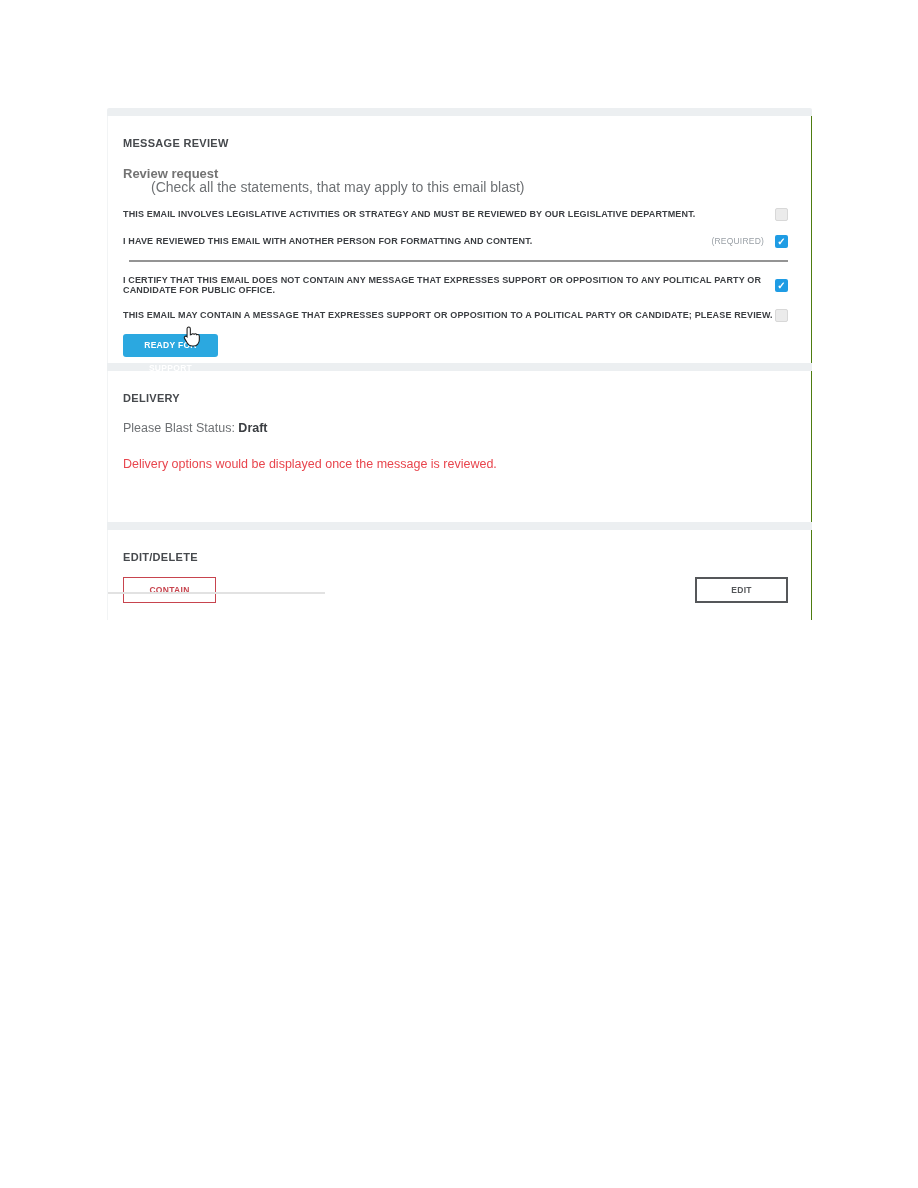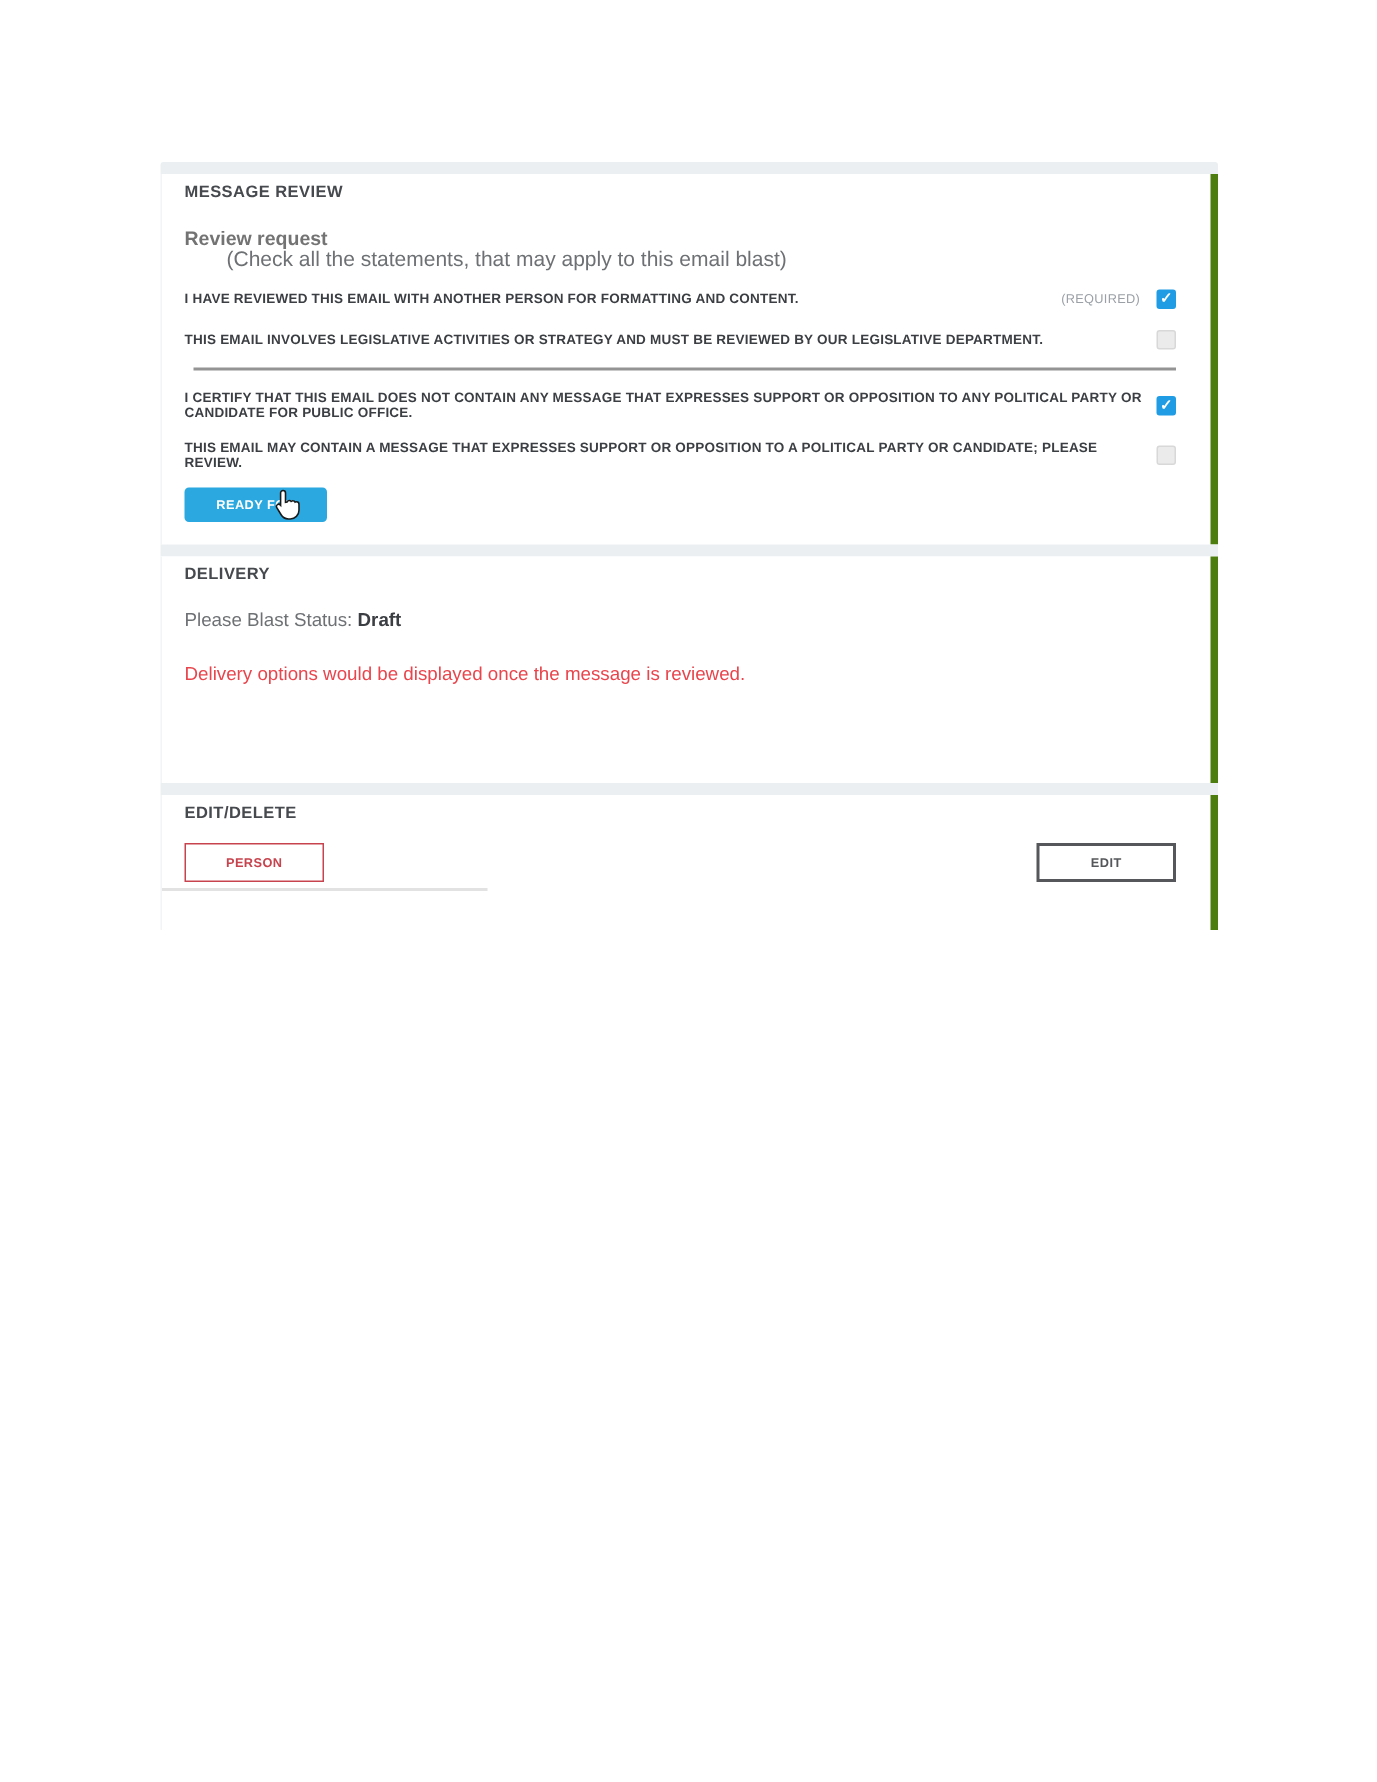--- a/index.html
+++ b/index.html
@@ -13,22 +13,22 @@
   }
   .content-col { position:absolute; left:107px; top:108px; width:705px; }
   .gap-strip {
     height:8px; background:#eceff1;
     border-radius:2px 2px 0 0;
   }
   .gap-strip.mid { border-radius:0; }
   .card {
     background:#ffffff;
     border-left:1px solid #f2f4f5;
-    border-right:5px solid #4d7c0f;
-    padding:6px 23px 0 15px;
+    border-right:1px solid #4d7c0f;
+    padding:21px 23px 0 15px;
   }
   .card-title {
     font-size:11px; font-weight:bold; color:#46494d; letter-spacing:.3px;
   }
   .subhead { margin-top:17px; font-size:13px; font-weight:bold; color:#737373; }
   .subnote { font-size:14px; color:#6e7174; line-height:13px;margin-left:28px; }
   .check-row { display:flex; align-items:center; margin-top:13px; min-height:14px; }
   .check-row .stmt {
     flex:1; font-size:9px; font-weight:bold; color:#3b3e42; letter-spacing:.15px;
   }
@@ -82,28 +82,28 @@
 
   <div class="gap-strip"></div>
 
   <div class="card card-review">
     <div class="card-title">MESSAGE REVIEW</div>
 
     <div class="subhead">Review request</div>
     <div class="subnote">(Check all the statements, that may apply to this email blast)</div>
 
     <div class="check-row">
+      <span class="stmt">THIS EMAIL INVOLVES LEGISLATIVE ACTIVITIES OR STRATEGY AND MUST BE REVIEWED BY OUR LEGISLATIVE DEPARTMENT.</span>
+      <span class="checkbox unchecked"></span>
+    </div>
+
+    <div class="check-row">
       <span class="stmt">I HAVE REVIEWED THIS EMAIL WITH ANOTHER PERSON FOR FORMATTING AND CONTENT.</span>
       <span class="required-tag">(REQUIRED)</span>
       <span class="checkbox checked"></span>
-    </div>
-
-    <div class="check-row">
-      <span class="stmt">THIS EMAIL INVOLVES LEGISLATIVE ACTIVITIES OR STRATEGY AND MUST BE REVIEWED BY OUR LEGISLATIVE DEPARTMENT.</span>
-      <span class="checkbox unchecked"></span>
     </div>
 
     <div class="divider"></div>
 
 
     <div class="check-row">
       <span class="stmt">I CERTIFY THAT THIS EMAIL DOES NOT CONTAIN ANY MESSAGE THAT EXPRESSES SUPPORT OR OPPOSITION TO ANY POLITICAL PARTY OR CANDIDATE FOR PUBLIC OFFICE.</span>
       <span class="checkbox checked"></span>
     </div>
 
@@ -124,21 +124,21 @@
       <b>Draft</b>
     </div>
     <div class="notice-red">Delivery options would be displayed once the message is reviewed.</div>
   </div>
 
   <div class="gap-strip mid"></div>
 
   <div class="card card-editdel">
     <div class="card-title">EDIT/DELETE</div>
     <div class="btn-row">
-      <button class="btn-outline btn-delete">PERSON</button>
+      <button class="btn-outline btn-delete">CONTAIN</button>
       <button class="btn-outline btn-edit">EDIT</button>
     </div>
   </div>
 
 </div>
 
 <div class="partial-line"></div>
 
 <svg class="cursor" viewBox="0 0 14 18" xmlns="http://www.w3.org/2000/svg">
   <path d="M4.6,0.9 C5.4,0.9 6,1.5 6,2.3 L6,7.6 L6.9,7.4 C7.1,6.9 7.6,6.6 8.2,6.6 C8.6,6.6 9,6.8 9.2,7.1 C9.45,6.9 9.8,6.7 10.2,6.7 C10.8,6.7 11.3,7 11.5,7.5 C11.7,7.4 12,7.3 12.3,7.3 C13.1,7.3 13.7,7.9 13.7,8.7 L13.7,12.1 C13.7,14.9 11.5,17.1 8.7,17.1 L7.7,17.1 C6,17.1 4.4,16.2 3.5,14.7 L1,10.6 C0.7,10.1 0.8,9.4 1.3,9 C1.8,8.6 2.5,8.6 3,9.1 L3.2,9.3 L3.2,2.3 C3.2,1.5 3.8,0.9 4.6,0.9 Z" fill="#ffffff" stroke="#1a1a1a" stroke-width="0.9"></path>

